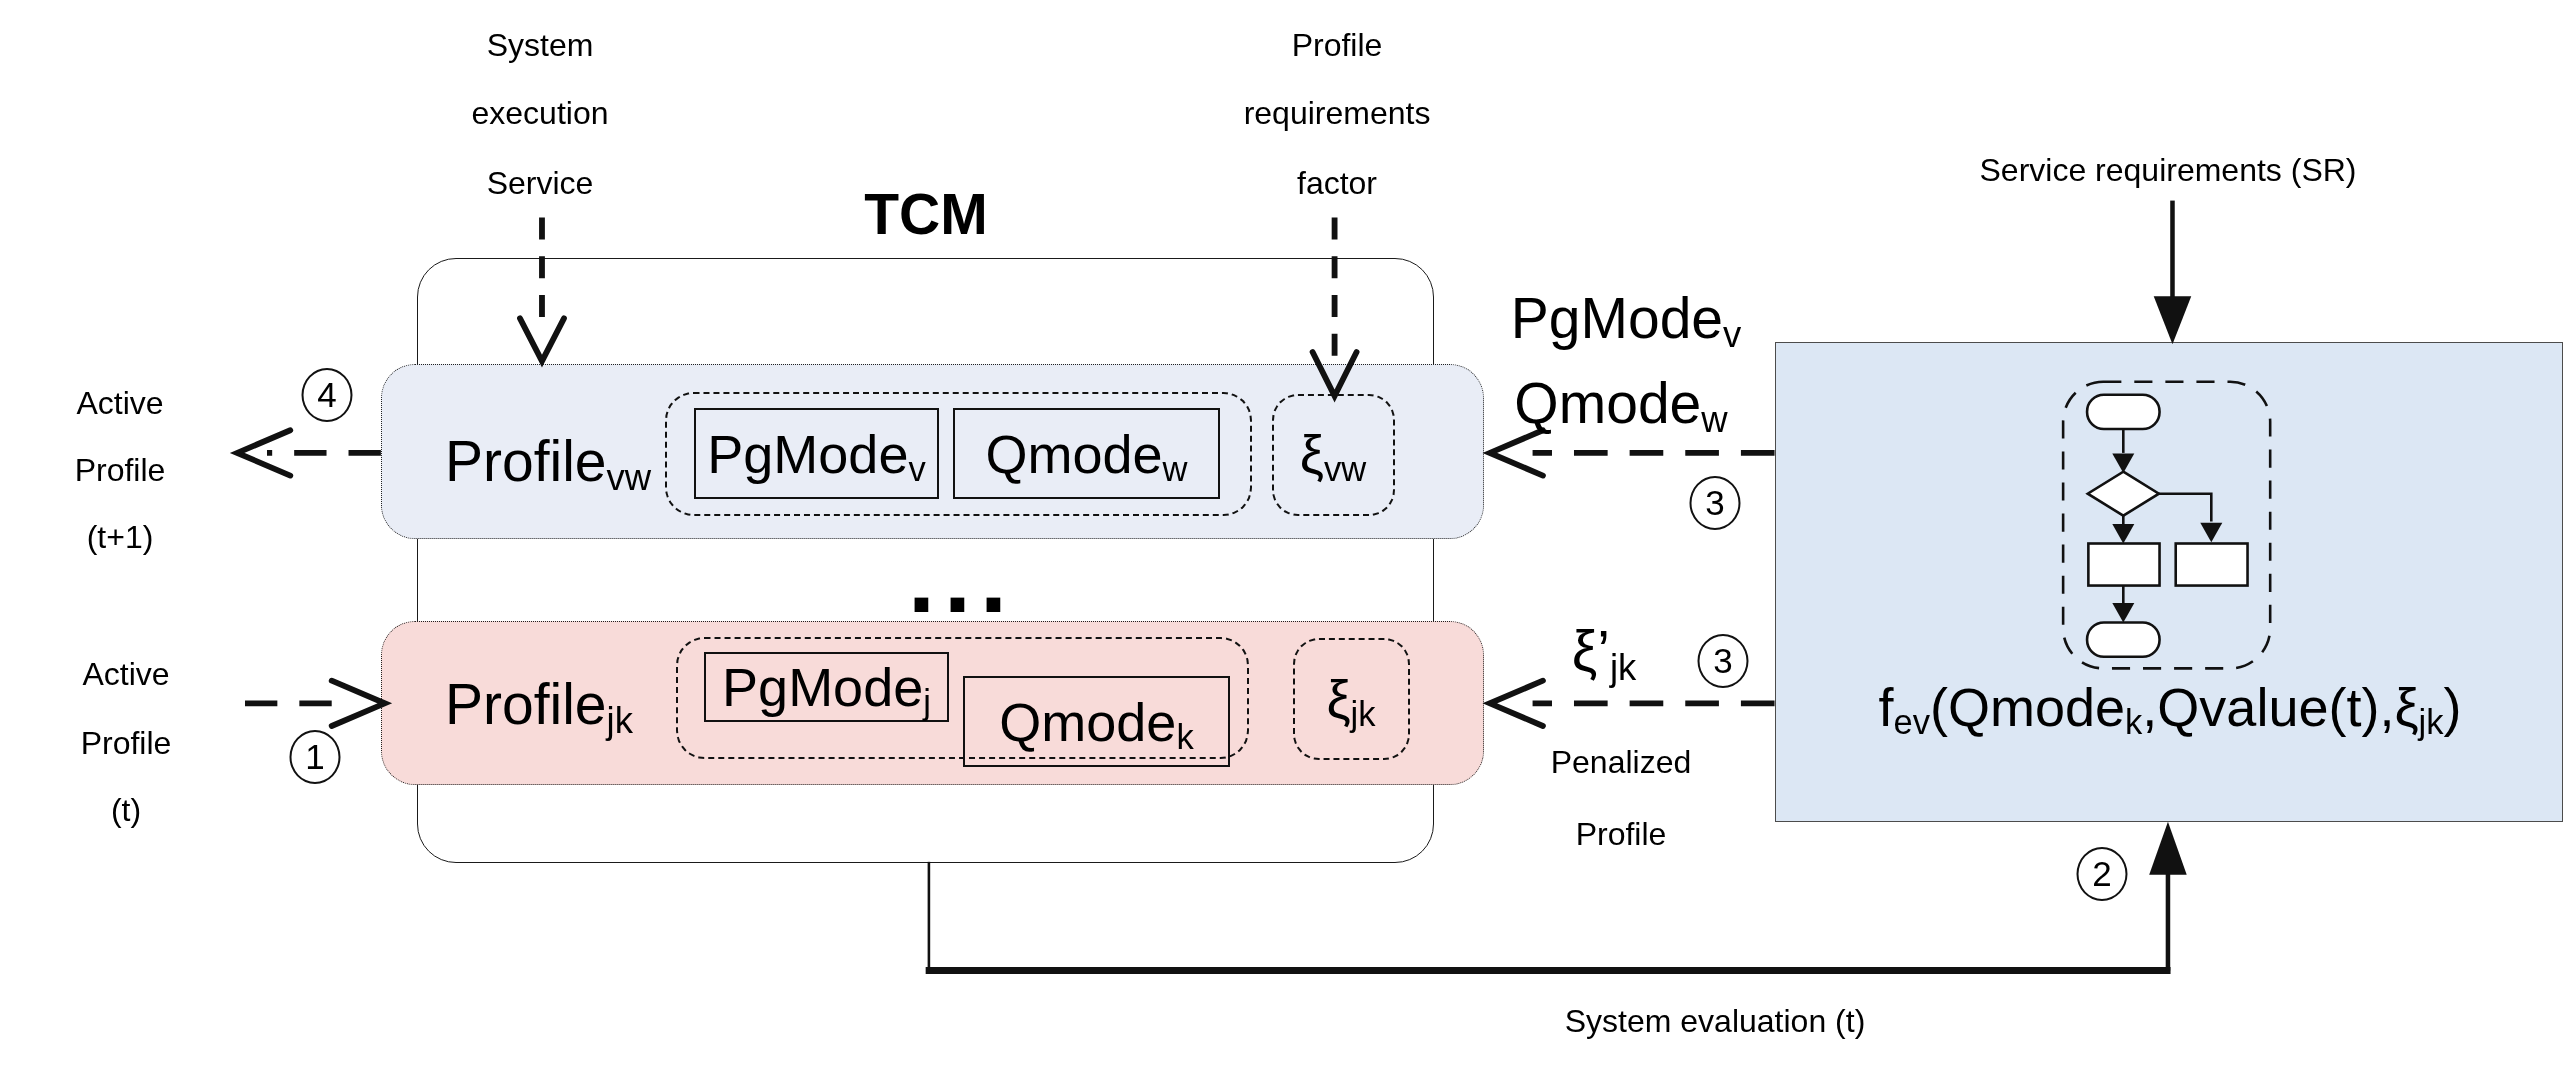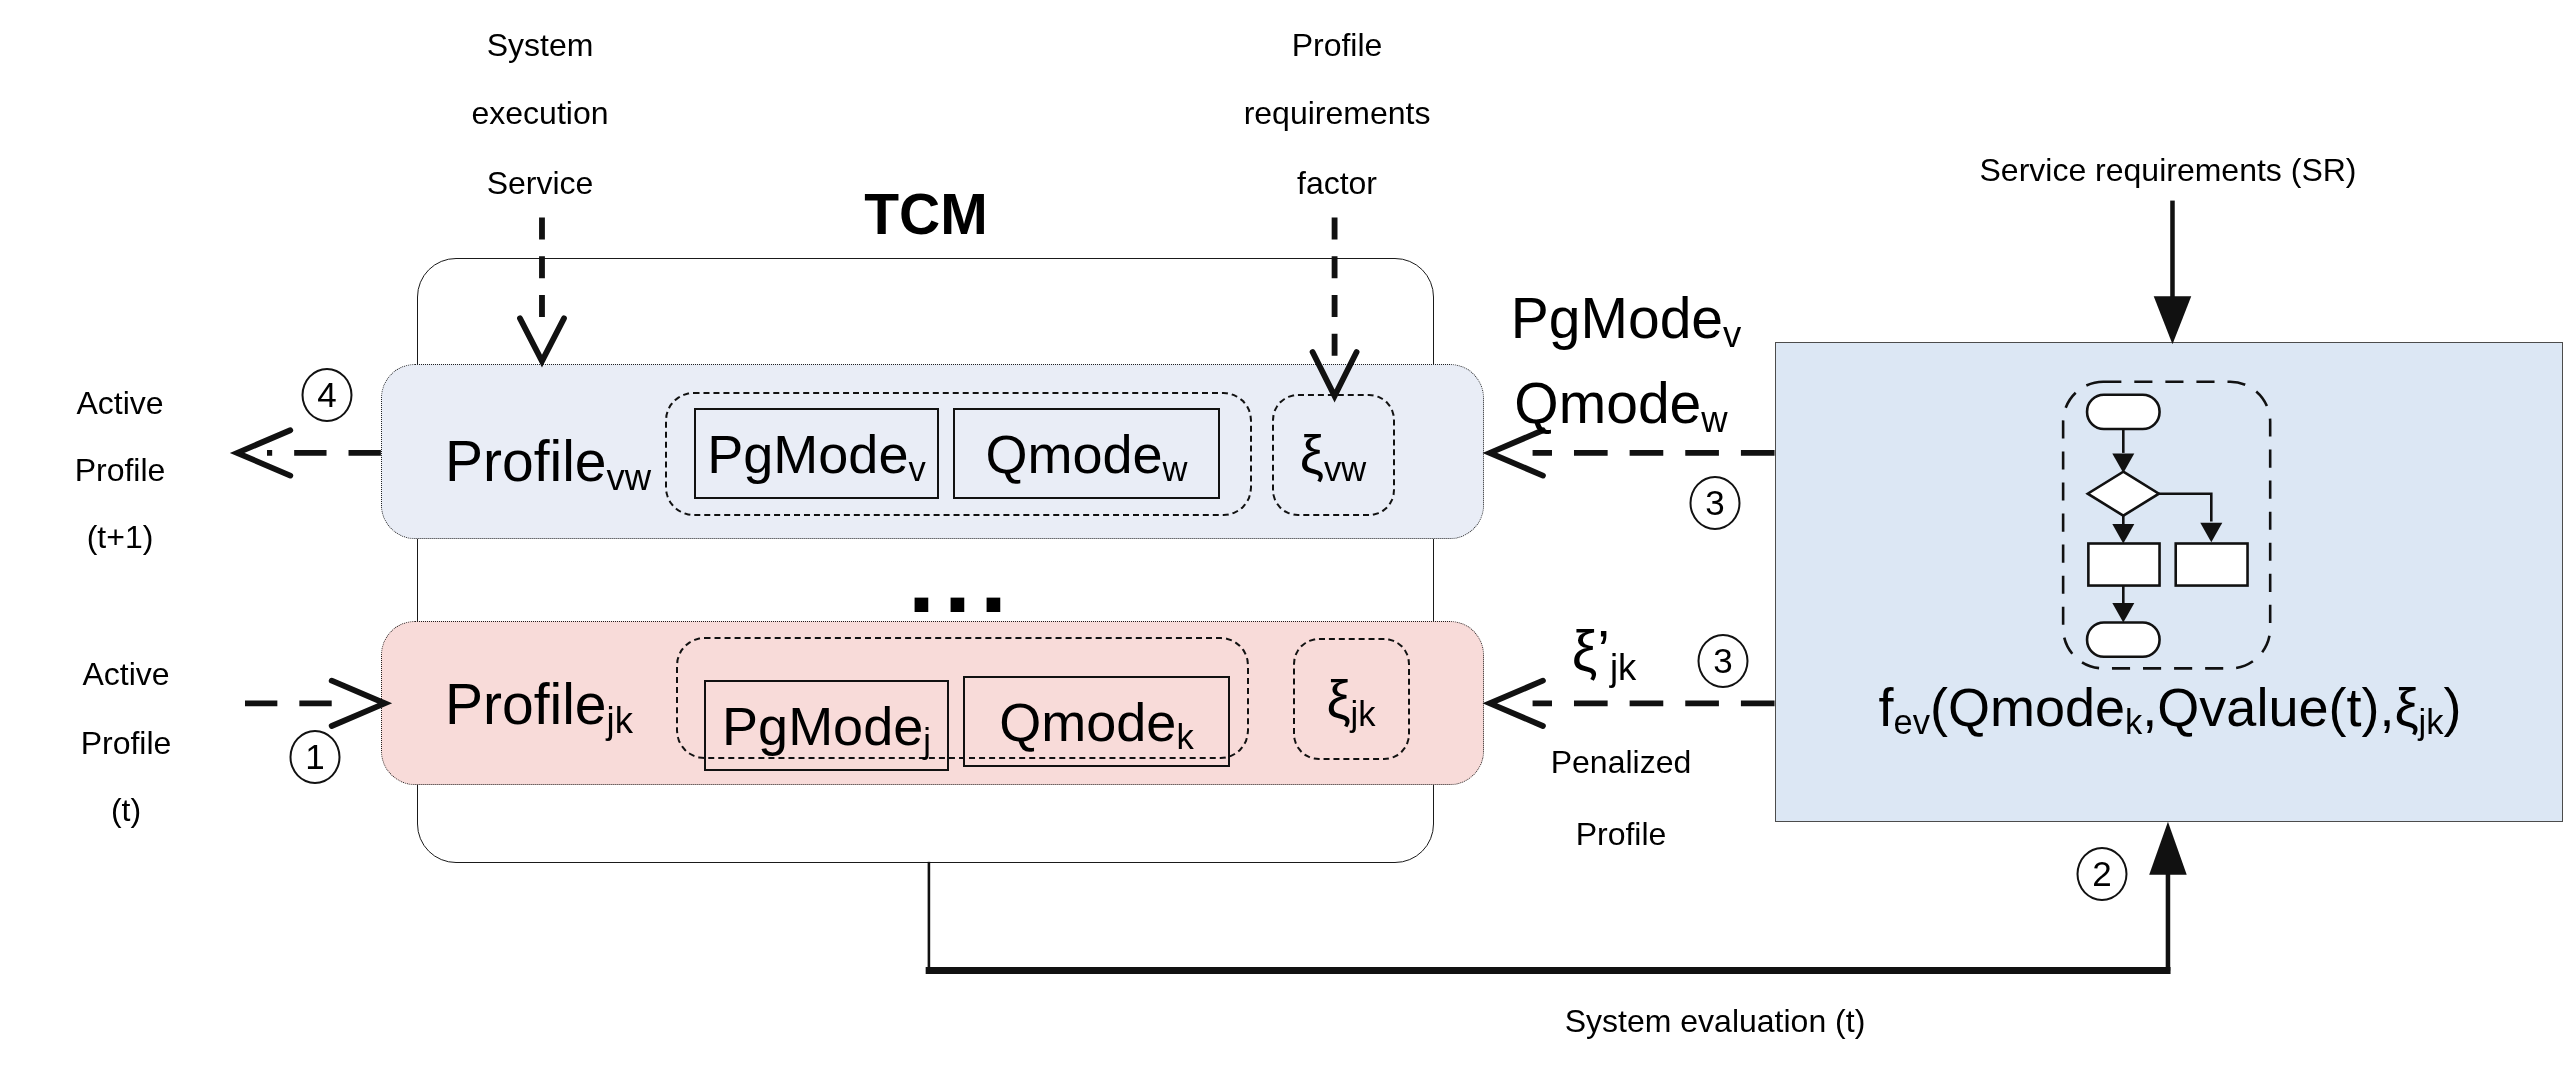--- a/index.html
+++ b/index.html
@@ -27,21 +27,21 @@
   #row-pink  { left:381px; top:621px; width:1103px; height:164px; background:var(--row_pink,#f8dbd9); }
   .dashedbox { border:2.6px dashed #111; z-index:3; background:transparent; }
   #inner-blue{ left:665px; top:392px; width:587px; height:124px; border-radius:28.5px; }
   #inner-pink{ left:676px; top:637px; width:573px; height:122px; border-radius:28.5px; }
   #xi-vw-box { left:1272px; top:394px; width:123px; height:122px; border-radius:26px; }
   #xi-jk-box { left:1293px; top:638px; width:117px; height:122px; border-radius:26px; }
   .modebox { border:2.6px solid #111; z-index:3; display:flex; align-items:center;
              justify-content:center; font-size:54px; }
   #pgv { left:694px; top:408px; width:245px; height:91px; }
   #qmw { left:953px; top:408px; width:267px; height:91px; }
-  #pgj { left:704px; top:652px; width:245px; height:91px;margin-top:28px; }
+  #pgj { left:704px; top:652px; width:245px; height:70px; }
   #qmk { left:963px; top:676px; width:267px; height:91px; }
   #eval-box { left:1775px; top:342px; width:788px; height:480px;
               background:var(--eval_box,#dce7f4); border:1.9px solid #4c4c4c; z-index:1; }
   .badge { position:absolute; width:47px; height:50px; border:2.6px solid #111;
            border-radius:50%; display:flex; align-items:center; justify-content:center;
            font-size:35px; transform:translate(-50%,-50%); z-index:6; background:transparent; }
   #arrows { position:absolute; left:0; top:0; z-index:5; pointer-events:none; }
   .txt { z-index:6; }
 </style>
 </head>

